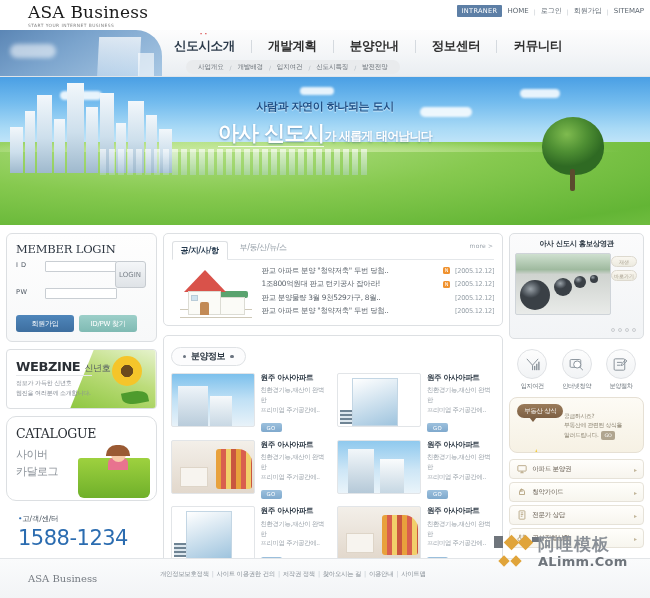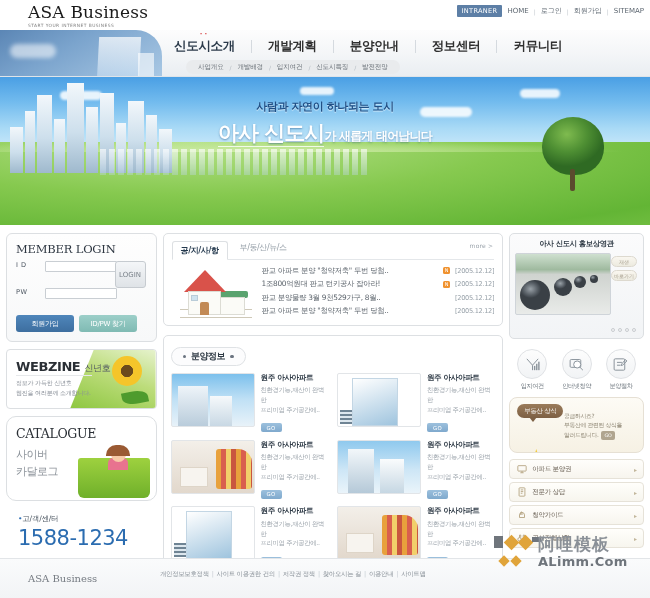--- a/index.html
+++ b/index.html
@@ -553,35 +553,35 @@
                 <rect x="2" y="4" width="20" height="13" rx="1.5"></rect>
                 <path d="M8 21h8 M12 17v4"></path>
               </svg>
           </span>
           <span class="qi-lb">아파트 분양권</span>
           <span class="qi-ar">▸</span>
         </div>
         <div class="qitem">
           <span class="qi-ic">
             <svg width="10" height="10" viewBox="0 0 24 24" fill="none" stroke="#b09d78" stroke-width="2">
+                <path d="M6 12a6 6 0 0 1 12 0v6H6z"></path>
+                <path d="M9 12V6a1.5 1.5 0 0 1 3 0v6"></path>
+              </svg>
+          </span>
+          <span class="qi-lb">청약가이드</span>
+          <span class="qi-ar">▸</span>
+        </div>
+        <div class="qitem">
+          <span class="qi-ic">
+            <svg width="10" height="10" viewBox="0 0 24 24" fill="none" stroke="#b09d78" stroke-width="2">
                 <rect x="5" y="2" width="14" height="20" rx="1.5"></rect>
                 <path d="M9 7h6 M9 11h6 M9 15h4"></path>
               </svg>
           </span>
           <span class="qi-lb">전문가 상담</span>
-          <span class="qi-ar">▸</span>
-        </div>
-        <div class="qitem">
-          <span class="qi-ic">
-            <svg width="10" height="10" viewBox="0 0 24 24" fill="none" stroke="#b09d78" stroke-width="2">
-                <path d="M6 12a6 6 0 0 1 12 0v6H6z"></path>
-                <path d="M9 12V6a1.5 1.5 0 0 1 3 0v6"></path>
-              </svg>
-          </span>
-          <span class="qi-lb">청약가이드</span>
           <span class="qi-ar">▸</span>
         </div>
         <div class="qitem">
           <span class="qi-ic">
             <svg width="10" height="10" viewBox="0 0 24 24" fill="none" stroke="#b09d78" stroke-width="2">
                 <circle cx="6" cy="15" r="4"></circle>
                 <circle cx="18" cy="15" r="4"></circle>
                 <path d="M10 15h4 M6 11V5h3v6 M18 11V5h-3v6"></path>
               </svg>
           </span>

